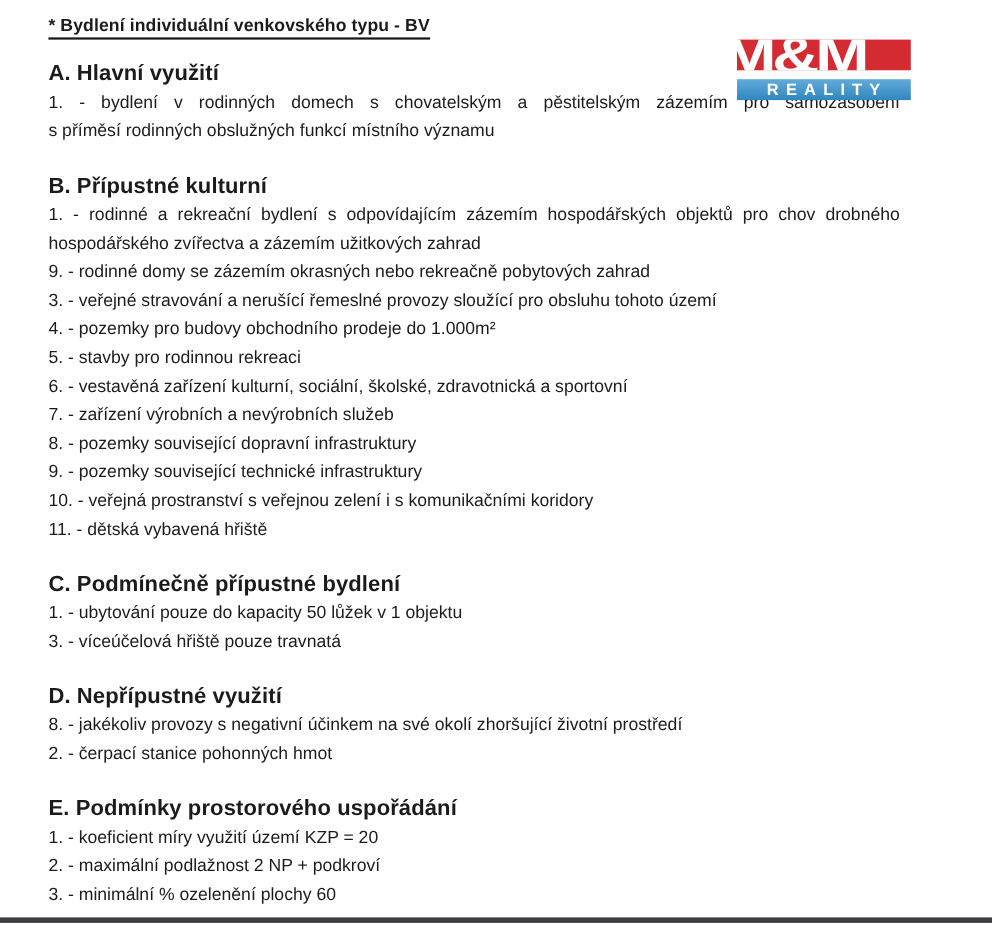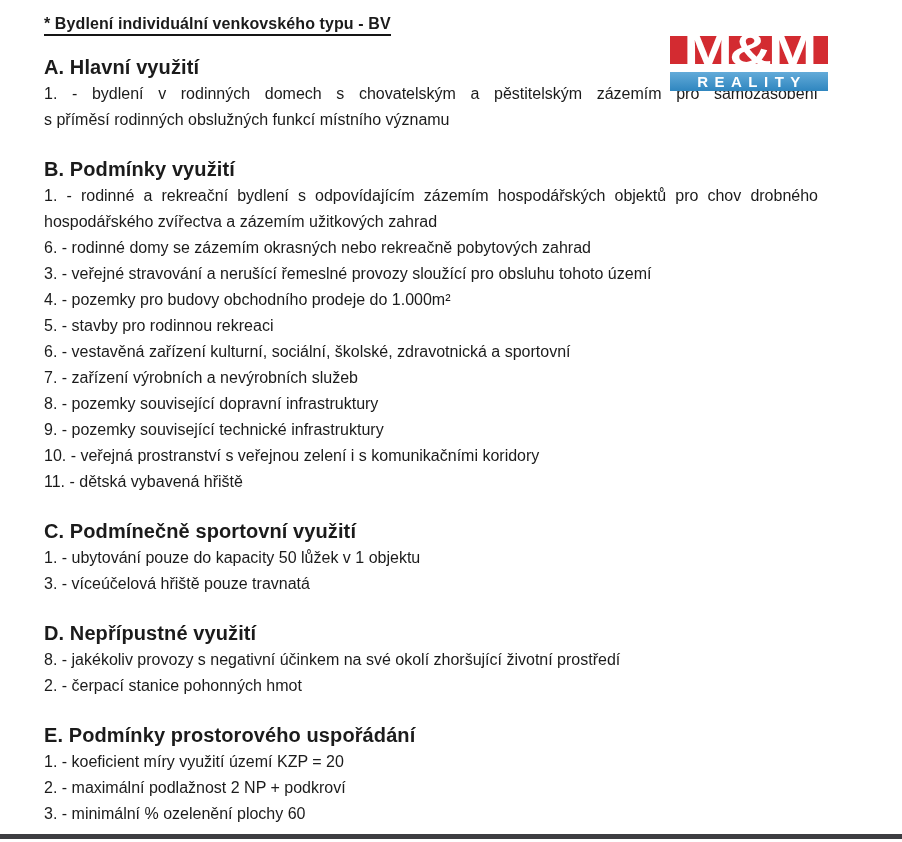--- a/index.html
+++ b/index.html
@@ -55,21 +55,21 @@
   
   .logo{
     position:absolute;
     left:670px;top:36px;
     width:158px;
     z-index:5;
   }
   .logo-red{
     height:28px;
     background:var(--logo-red);
-    display:flex;align-items:center;justify-content:center;
+    display:flex;align-items:center;justify-content:flex-start;
     overflow:hidden;
   }
   .logo-red span{
     color:#ffffff;
     font-weight:bold;
     font-size:47px;
     line-height:46px;
     letter-spacing:-3px;
     transform:scaleX(1.26);
     transform-origin:center;
@@ -109,27 +109,27 @@
 
   <div id="sections">
       <section class="section">
         <h2>A. Hlavní využití</h2>
         <div class="item">
           <div class="line fill">1. - bydlení v rodinných domech s chovatelským a pěstitelským zázemím pro samozásobení</div>
           <div class="line">s příměsí rodinných obslužných funkcí místního významu</div>
         </div>
       </section>
       <section class="section">
-        <h2>B. Podmínky využití</h2>
+        <h2>B. Přípustné kulturní</h2>
         <div class="item">
           <div class="line fill">1. - rodinné a rekreační bydlení s odpovídajícím zázemím hospodářských objektů pro chov drobného</div>
           <div class="line">hospodářského zvířectva a zázemím užitkových zahrad</div>
         </div>
         <div class="item">
-          <div class="line">6. - rodinné domy se zázemím okrasných nebo rekreačně pobytových zahrad</div>
+          <div class="line">9. - rodinné domy se zázemím okrasných nebo rekreačně pobytových zahrad</div>
         </div>
         <div class="item">
           <div class="line">3. - veřejné stravování a nerušící řemeslné provozy sloužící pro obsluhu tohoto území</div>
         </div>
         <div class="item">
           <div class="line">4. - pozemky pro budovy obchodního prodeje do 1.000m²</div>
         </div>
         <div class="item">
           <div class="line">5. - stavby pro rodinnou rekreaci</div>
         </div>
@@ -146,21 +146,21 @@
           <div class="line">9. - pozemky související technické infrastruktury</div>
         </div>
         <div class="item">
           <div class="line">10. - veřejná prostranství s veřejnou zelení i s komunikačními koridory</div>
         </div>
         <div class="item">
           <div class="line">11. - dětská vybavená hřiště</div>
         </div>
       </section>
       <section class="section">
-        <h2>C. Podmínečně sportovní využití</h2>
+        <h2>C. Podmínečně přípustné bydlení</h2>
         <div class="item">
           <div class="line">1. - ubytování pouze do kapacity 50 lůžek v 1 objektu</div>
         </div>
         <div class="item">
           <div class="line">3. - víceúčelová hřiště pouze travnatá</div>
         </div>
       </section>
       <section class="section">
         <h2>D. Nepřípustné využití</h2>
         <div class="item">

